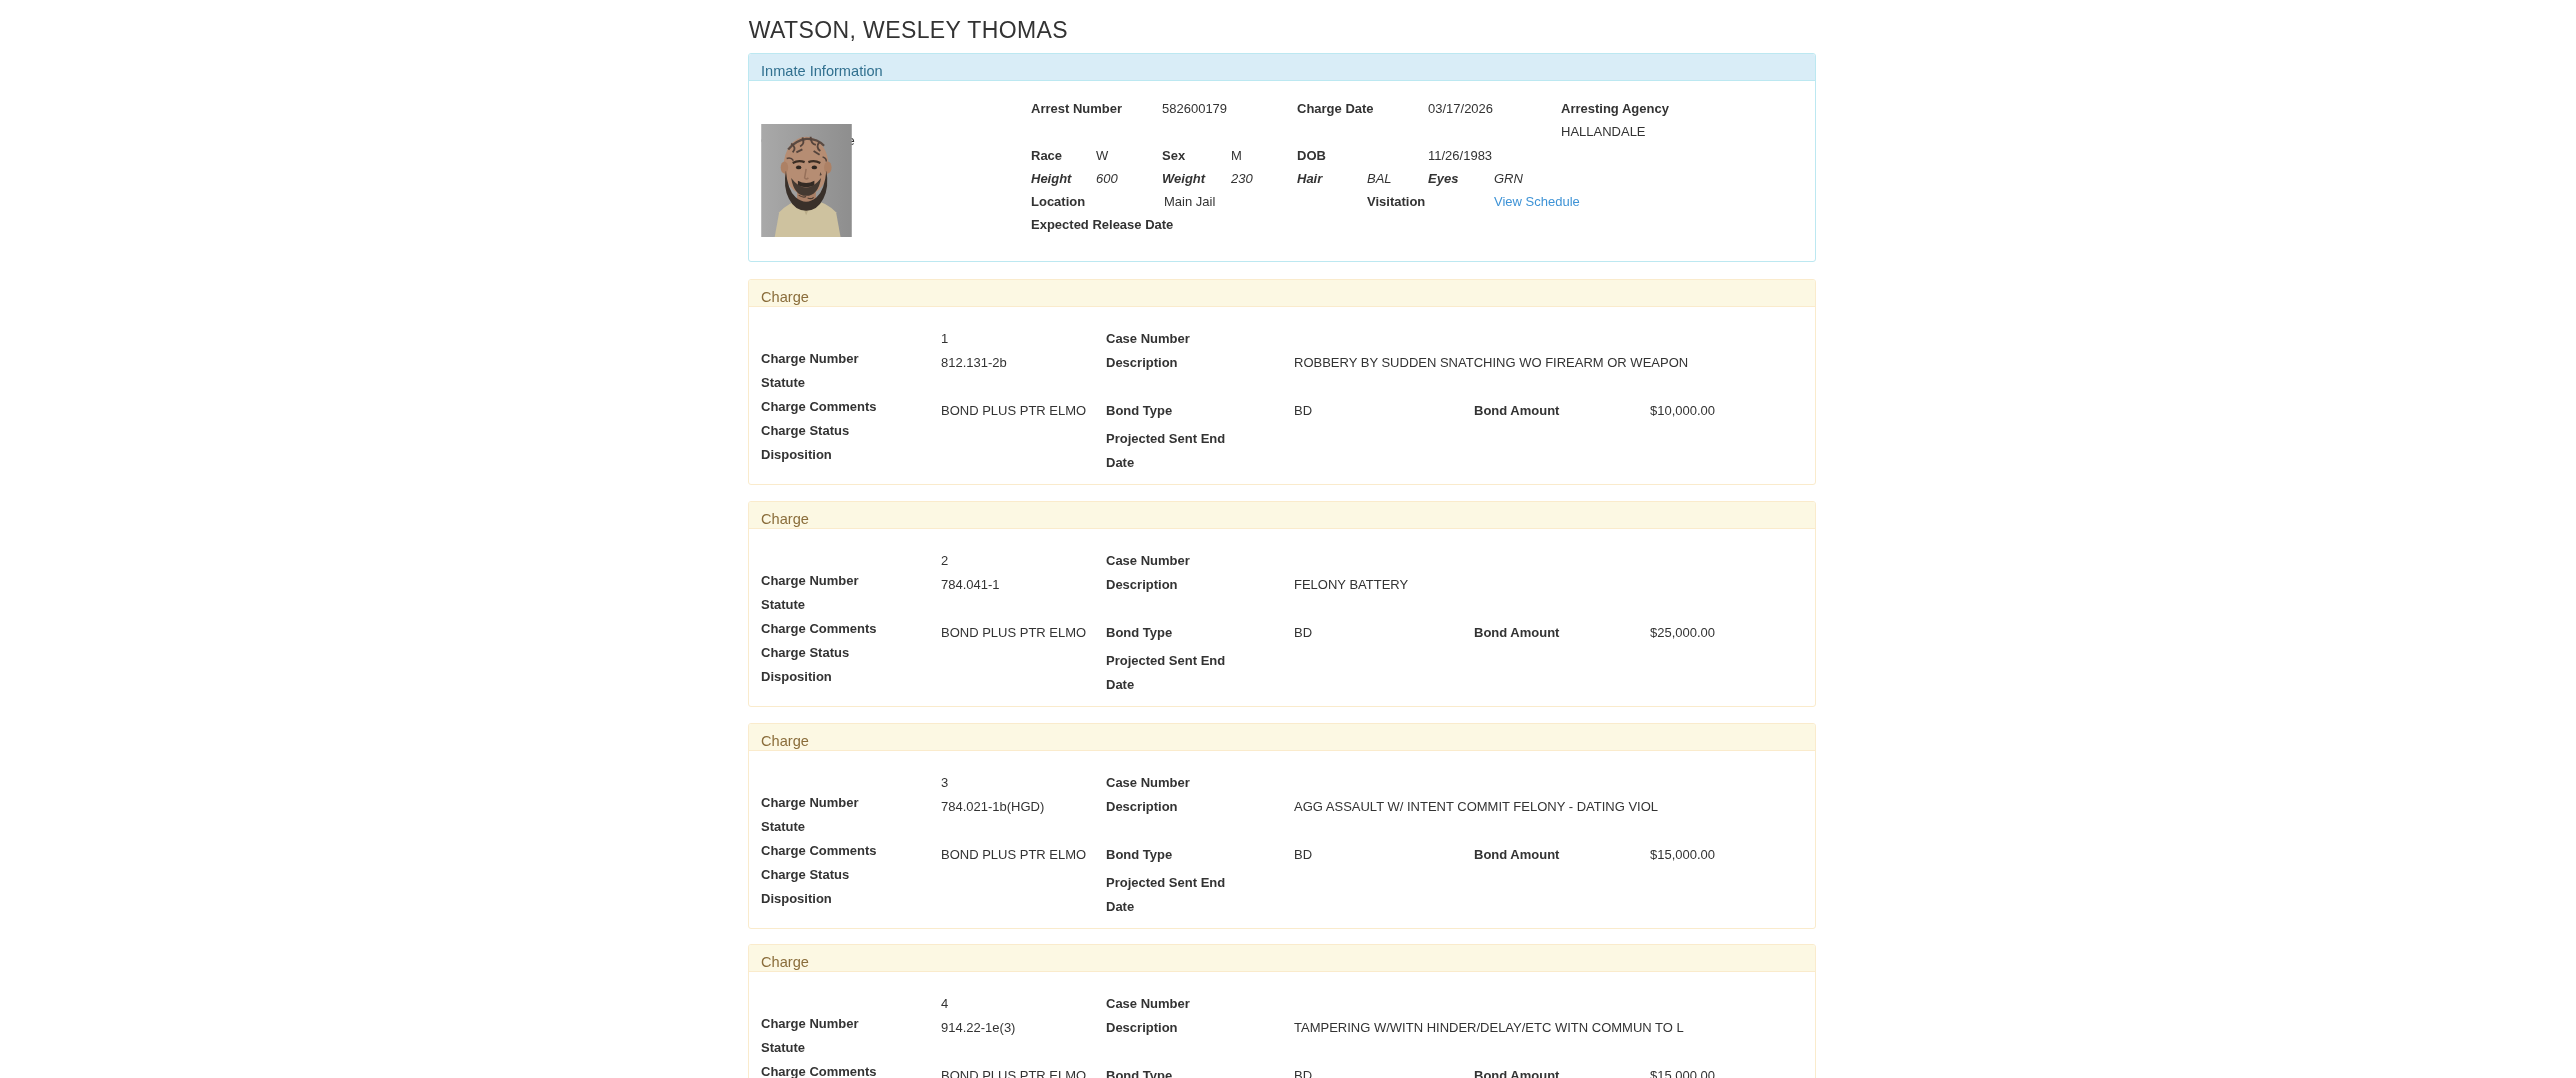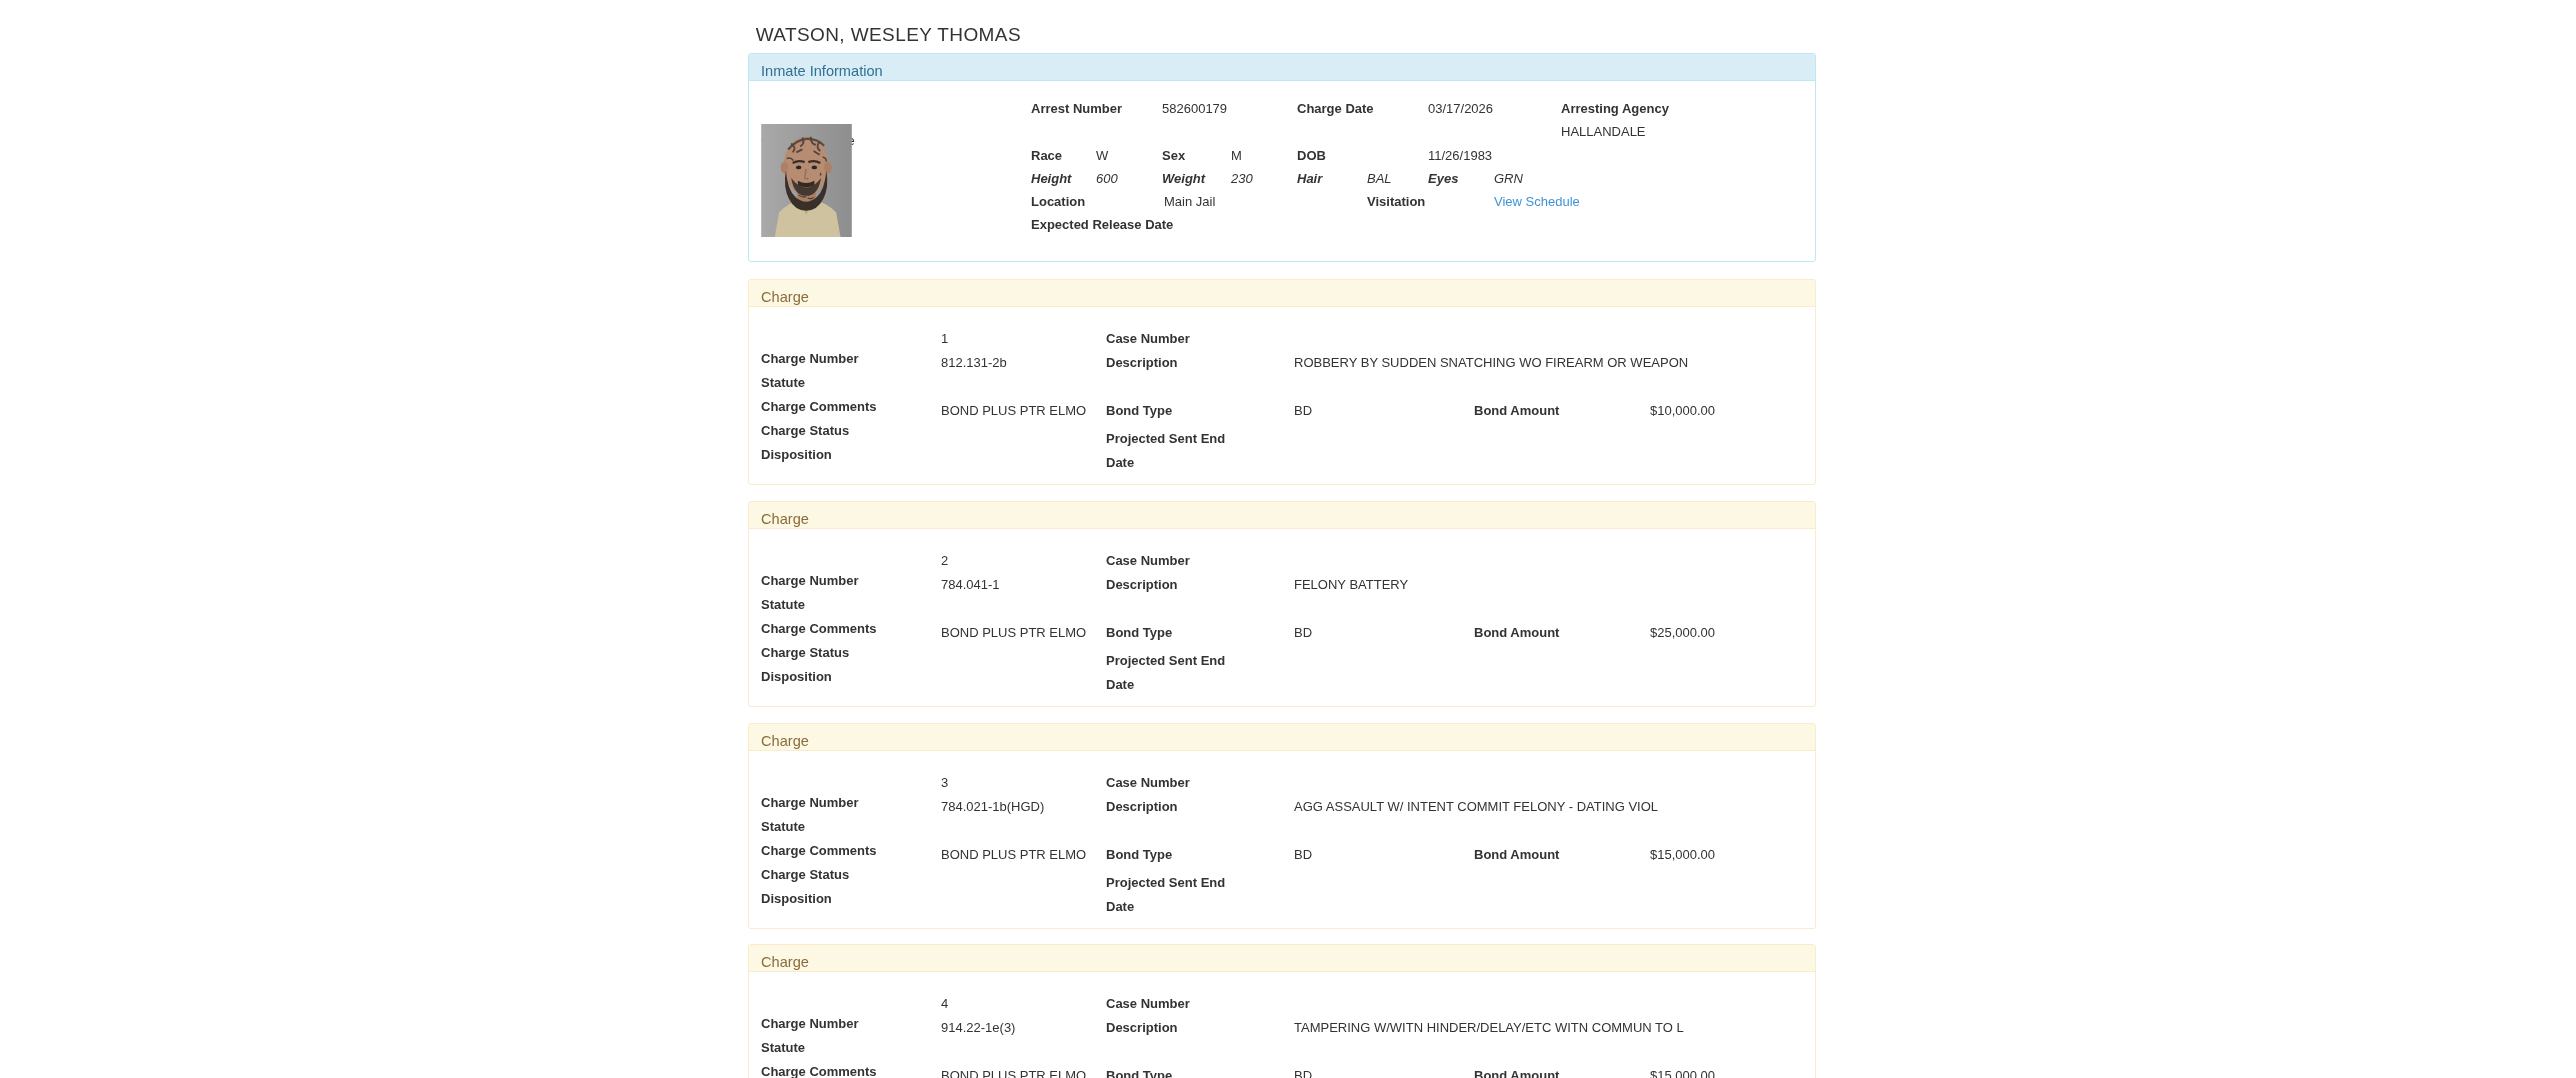--- a/index.html
+++ b/index.html
@@ -10,22 +10,22 @@
     font-family: "Liberation Sans", sans-serif;
     color: #333333;
     font-size: 13px;
   }
   .container {
     position: absolute; left: 748px; top: 0;
     width: 1067px; height: 1078px;
   }
   .page-title {
     position: absolute; left: 0.7px; top: 16.5px;
-    font-size: 19px; font-weight: 400; color: #333;
-    margin: 7px; white-space: nowrap; letter-spacing: 0.4px;
+    font-size: 23px; font-weight: 400; color: #333;
+    margin: 0; white-space: nowrap; letter-spacing: 0.4px;
   }
   .panel {
     position: absolute; left: 0; width: 1066px;
     background: #ffffff; border-radius: 3px;
     border: 0.7px solid;
   }
   .panel-heading {
     height: 27px; box-sizing: border-box;
     padding: 9px 12px 0 12px;
     border-bottom: 0.7px solid;

